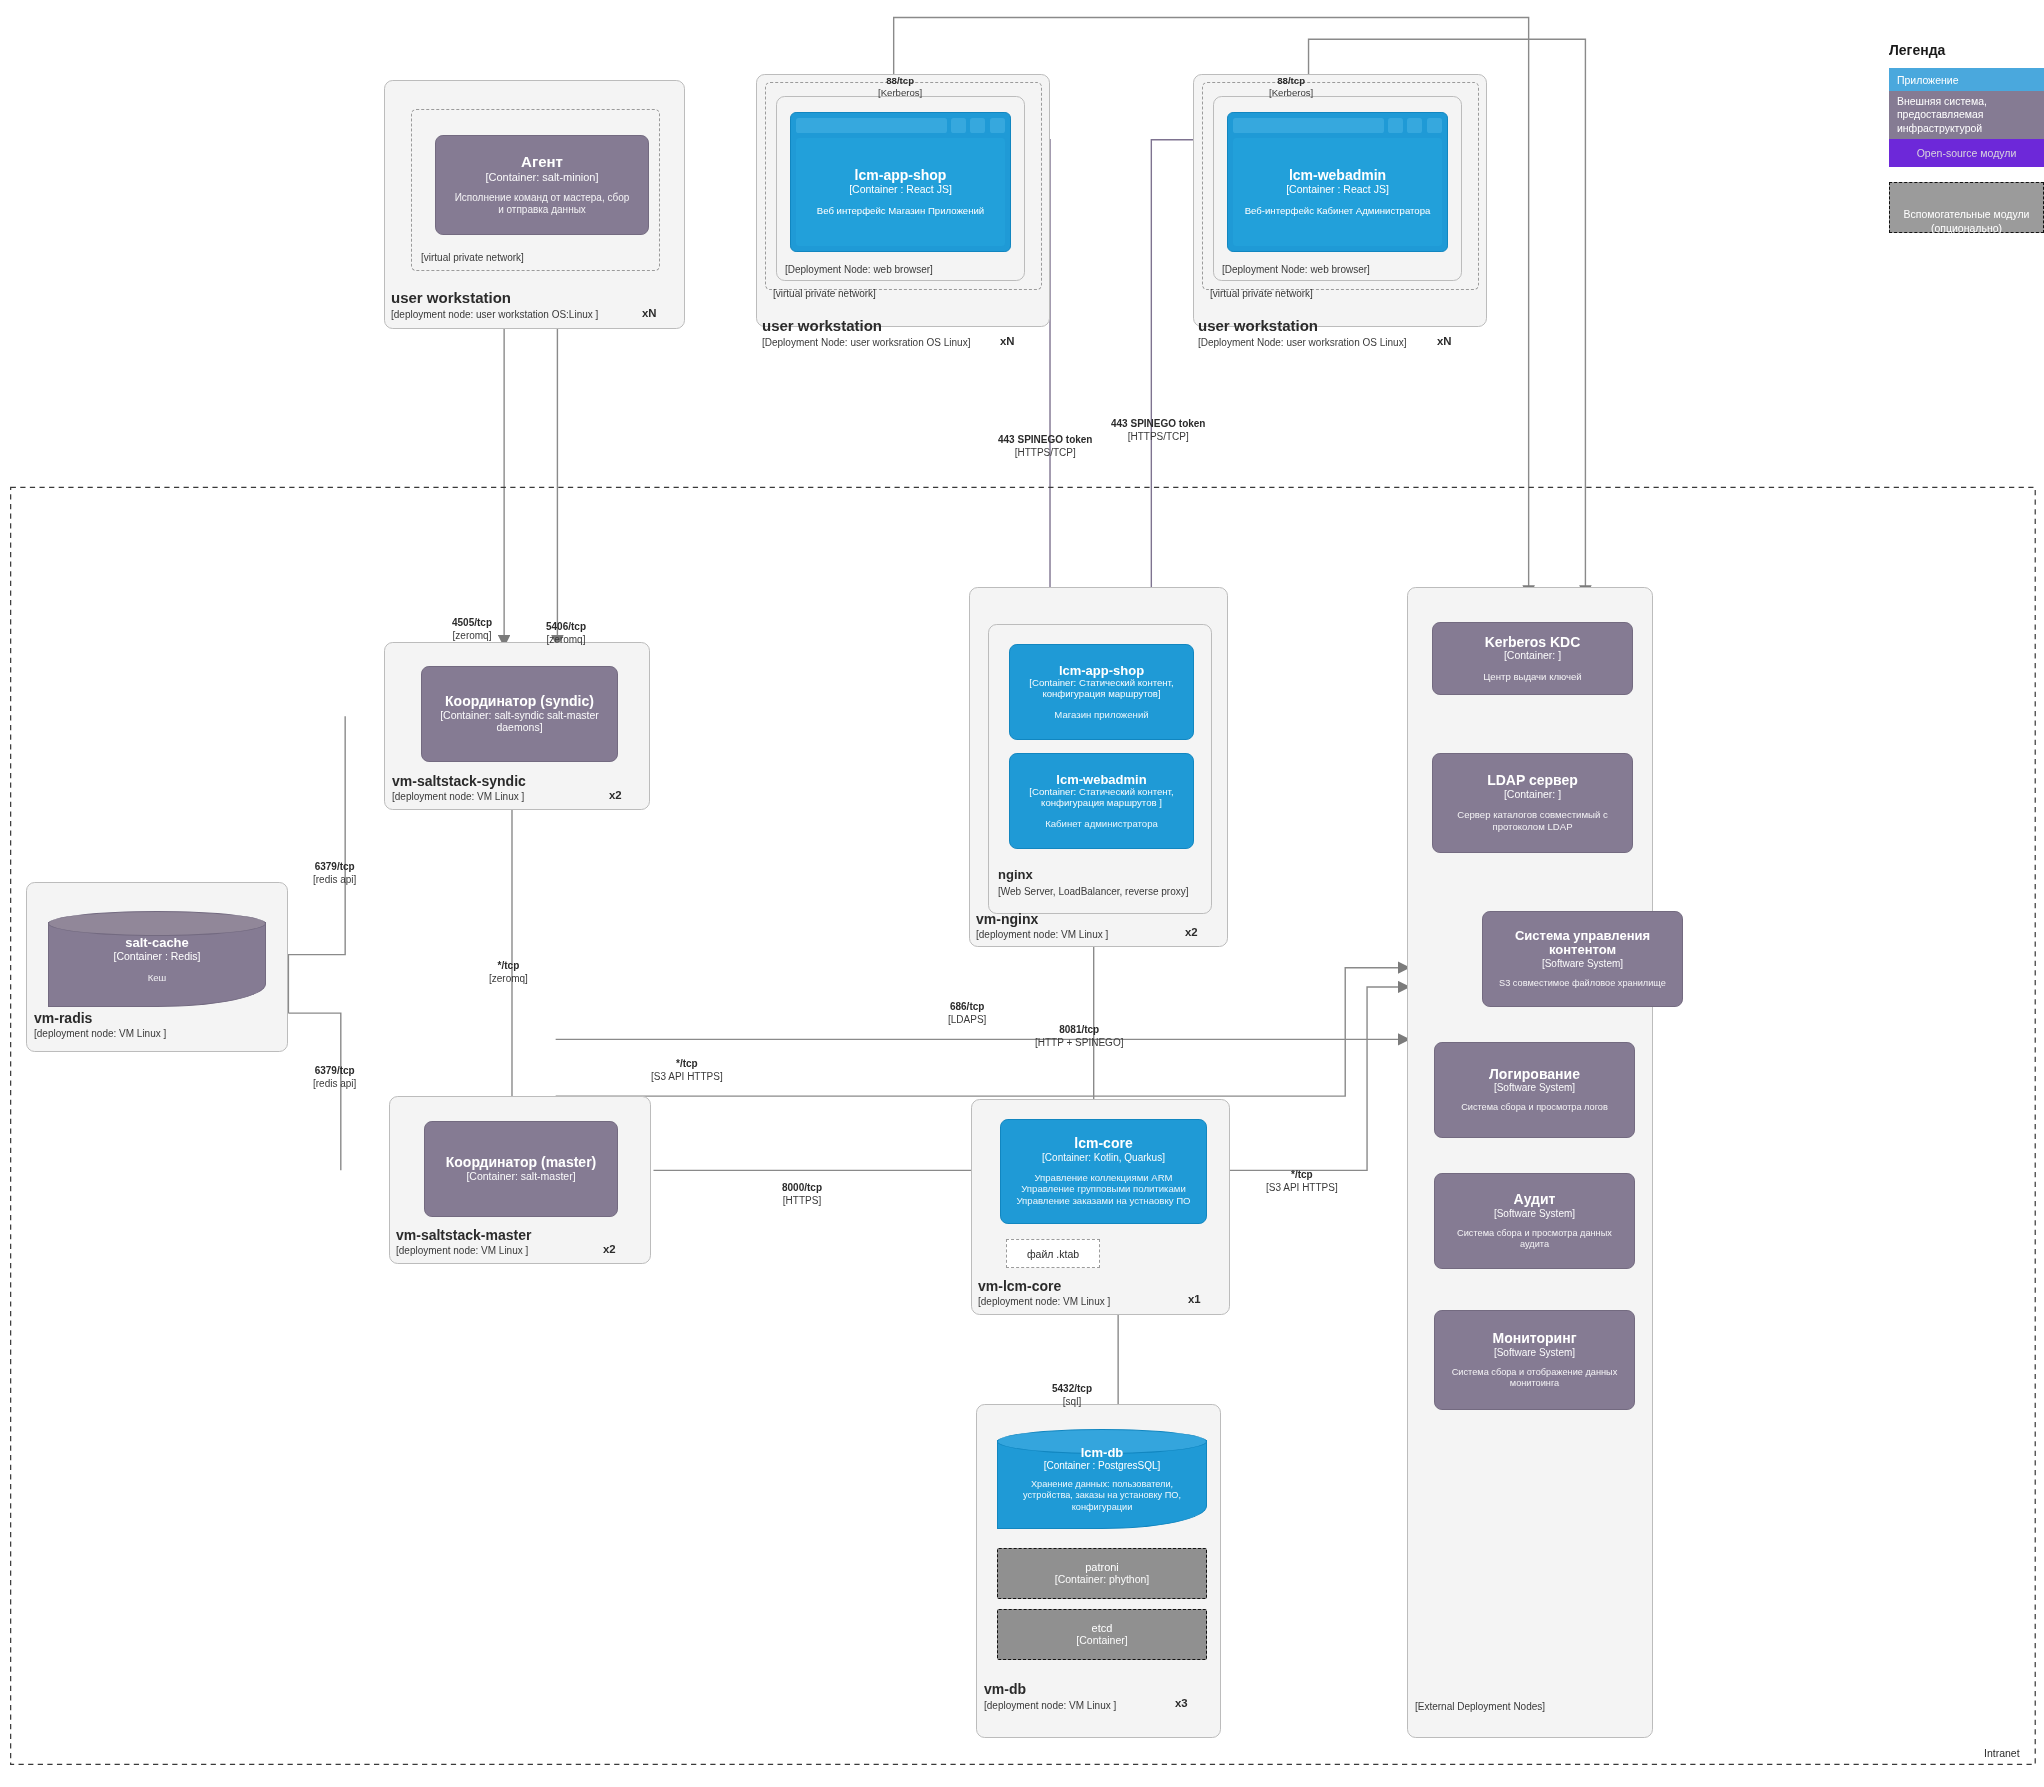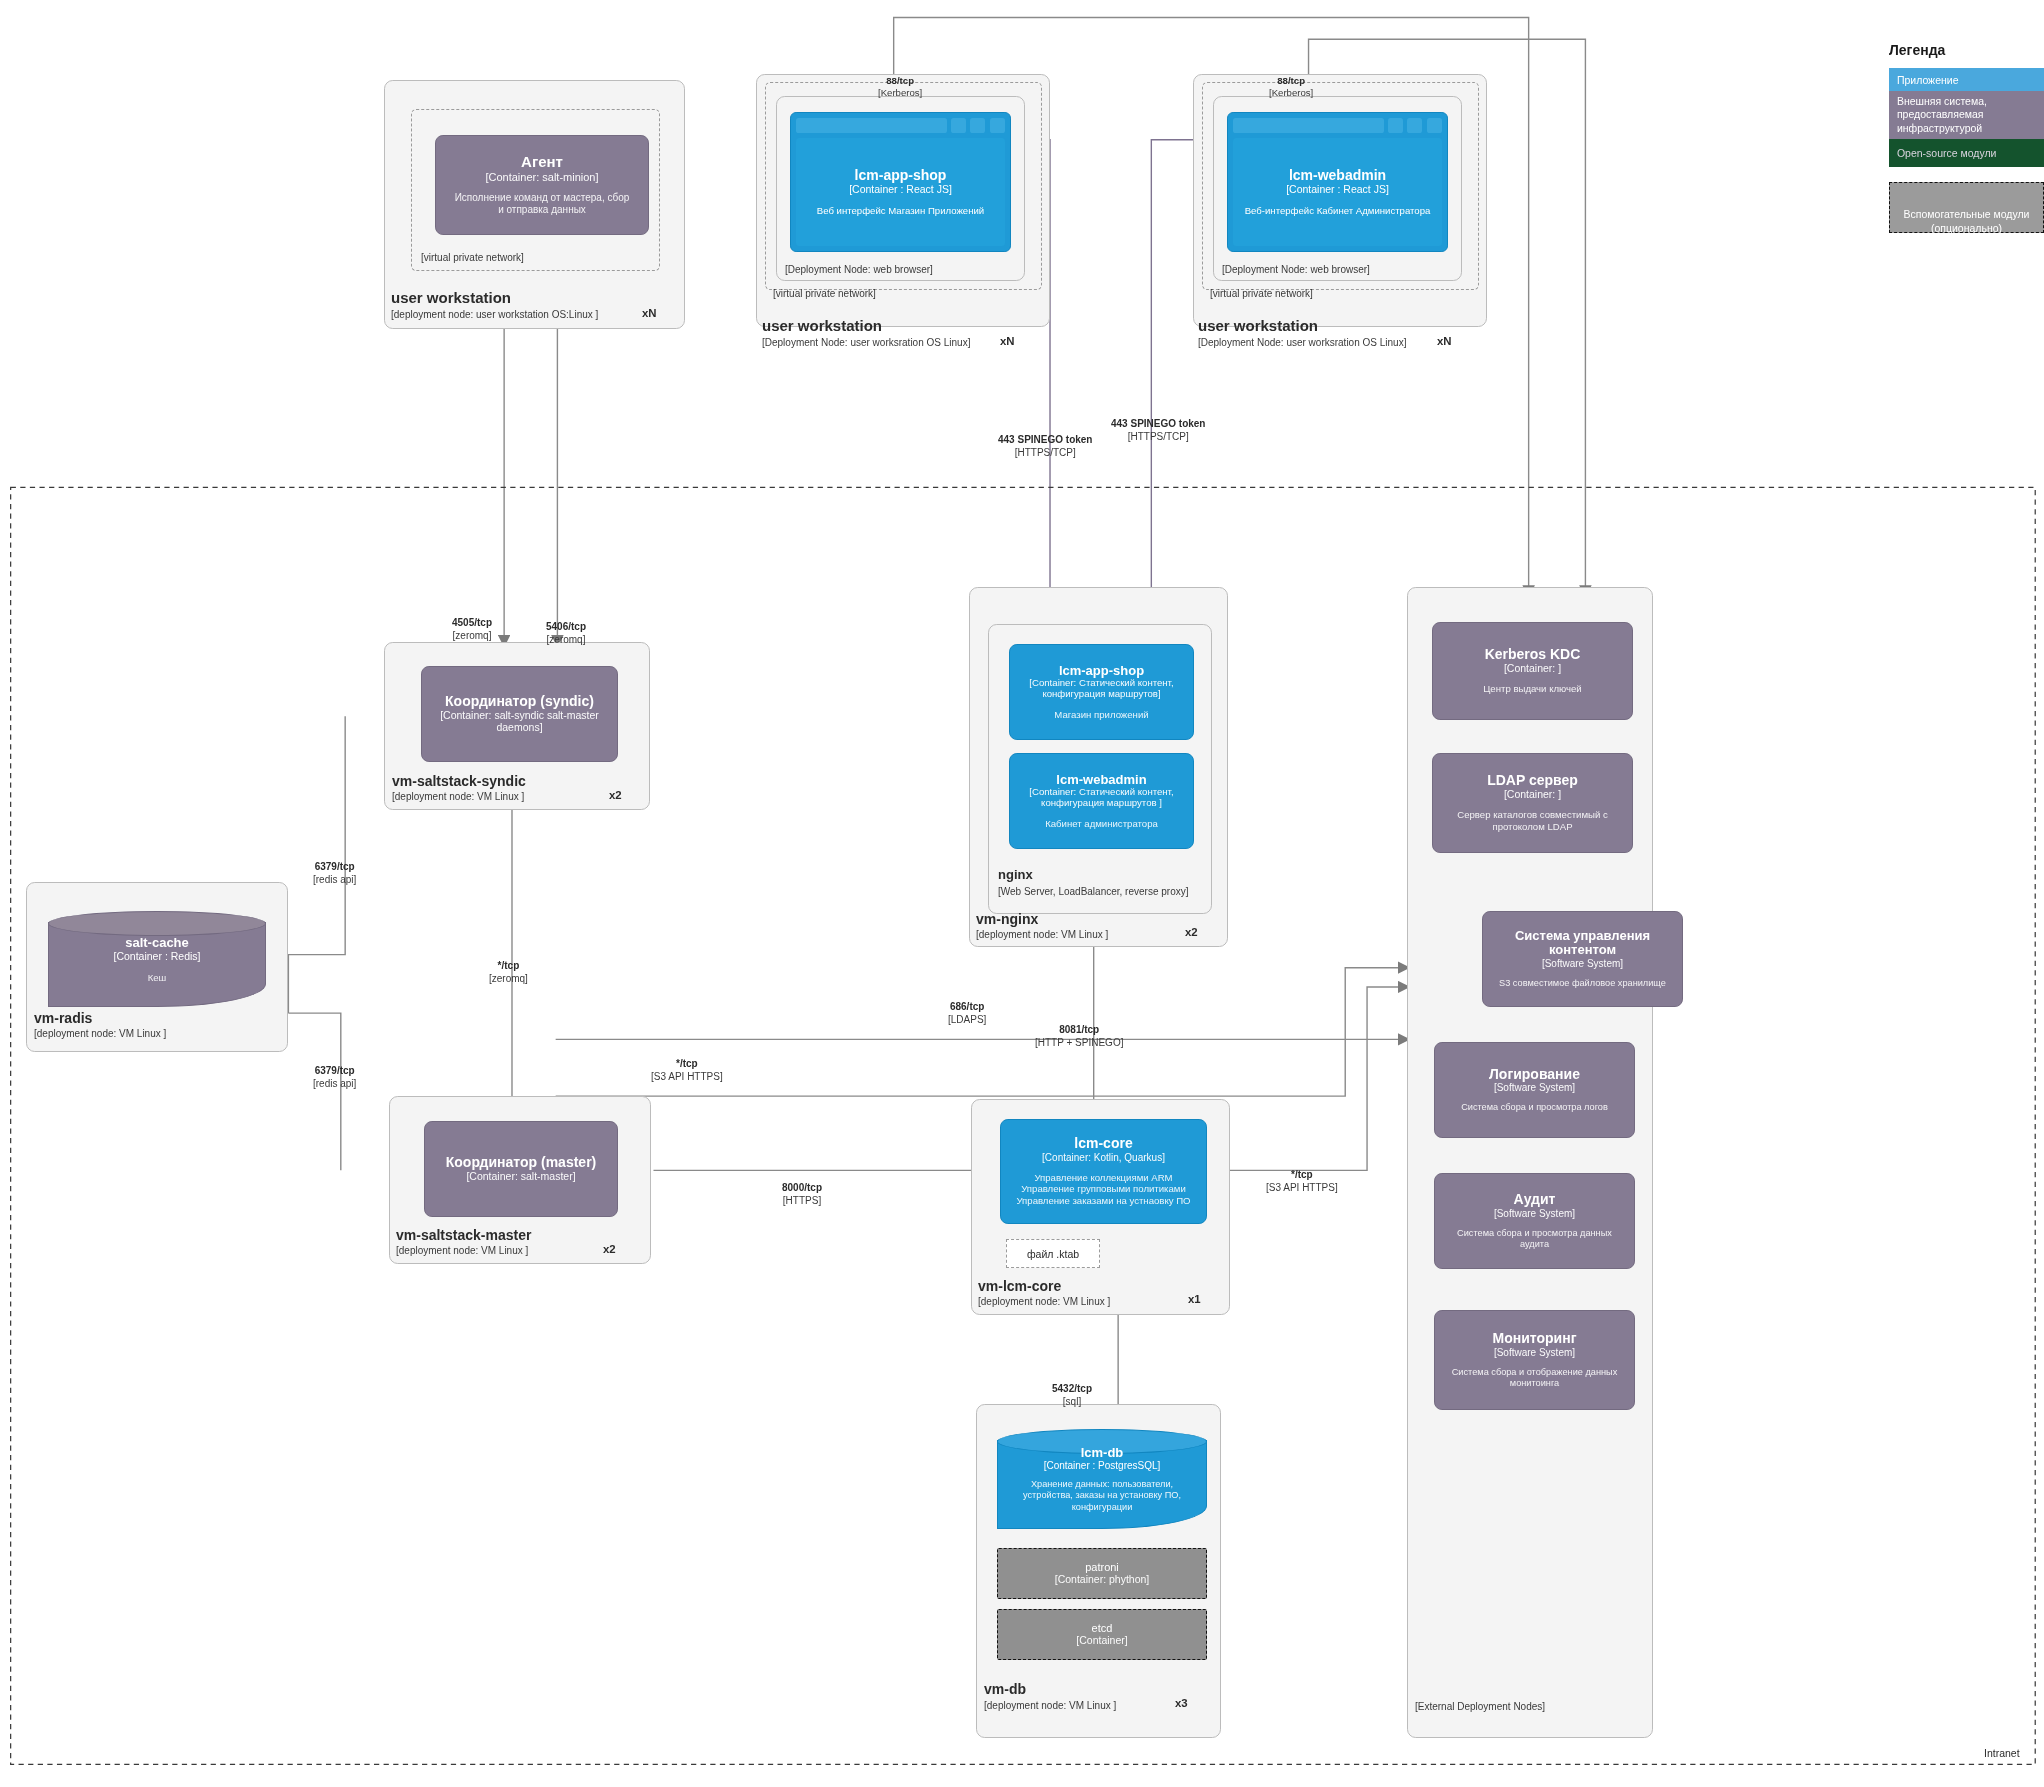--- a/index.html
+++ b/index.html
@@ -45,21 +45,21 @@
   
   .elab{position:absolute;text-align:center;color:#2b2b2b;line-height:1.25;white-space:nowrap;}
   .elab .p{font-weight:bold;display:block;margin-top:27px;}
   .elab .t{display:block;color:#3a3a3a;}
 
   
   .legend-title{position:absolute;font-weight:bold;color:#1a1a1a;}
   .lg{position:absolute;box-sizing:border-box;color:#fff;display:flex;align-items:center;padding:4.4px 7.9px;}
   .lg.app{background:#4aa8dd;}
   .lg.ext{background:#857b93;}
-  .lg.os{background:#14532d;color:#d9d4de;}
+  .lg.os{background:#6d28d9;color:#d9d4de;justify-content:center;}
   .lg.aux{background:#9b9b9b;border:1.7px dashed #111;justify-content:center;text-align:center;}
 
   .intranet{position:absolute;color:#2b2b2b;}
   svg.wires{position:absolute;left:0;top:0;width:2045px;height:1787px;pointer-events:none;}
 </style>
 </head>
 <body>
 
 <div id="canvas">
 
@@ -247,21 +247,21 @@
   <div class="box aux" style="left:997px;top:1609px;width:210px;height:51px;">
     <span class="b-title" style="font-size:11px;">etcd</span>
     <span class="b-tech" style="font-size:10.5px;">[Container]</span>
   </div>
   <div class="node-title" style="left:984px;top:1681px;font-size:14px;">vm-db</div>
   <div class="node-sub" style="left:984px;top:1700px;font-size:10px;">[deployment node: VM Linux ]</div>
   <div class="node-mult" style="left:1175px;top:1697px;font-size:11.4px;">x3</div>
 
   <div class="dnode" style="left:1407px;top:587px;width:246px;height:1151px;"></div>
 
-  <div class="box ext" style="left:1432px;top:622px;width:201px;height:98px;">
+  <div class="box ext" style="left:1432px;top:622px;width:201px;height:73px;">
     <span class="b-title" style="font-size:14px;">Kerberos KDC</span>
     <span class="b-tech" style="font-size:10.5px;">[Container: ]</span>
     <span class="b-desc" style="font-size:9.6px;">Центр выдачи ключей</span>
   </div>
 
   <div class="box ext" style="left:1432px;top:753px;width:201px;height:100px;">
     <span class="b-title" style="font-size:14px;">LDAP сервер</span>
     <span class="b-tech" style="font-size:10.5px;">[Container: ]</span>
     <span class="b-desc" style="font-size:9.6px;max-width:190px;">Сервер каталогов совместимый с протоколом LDAP</span>
   </div>

